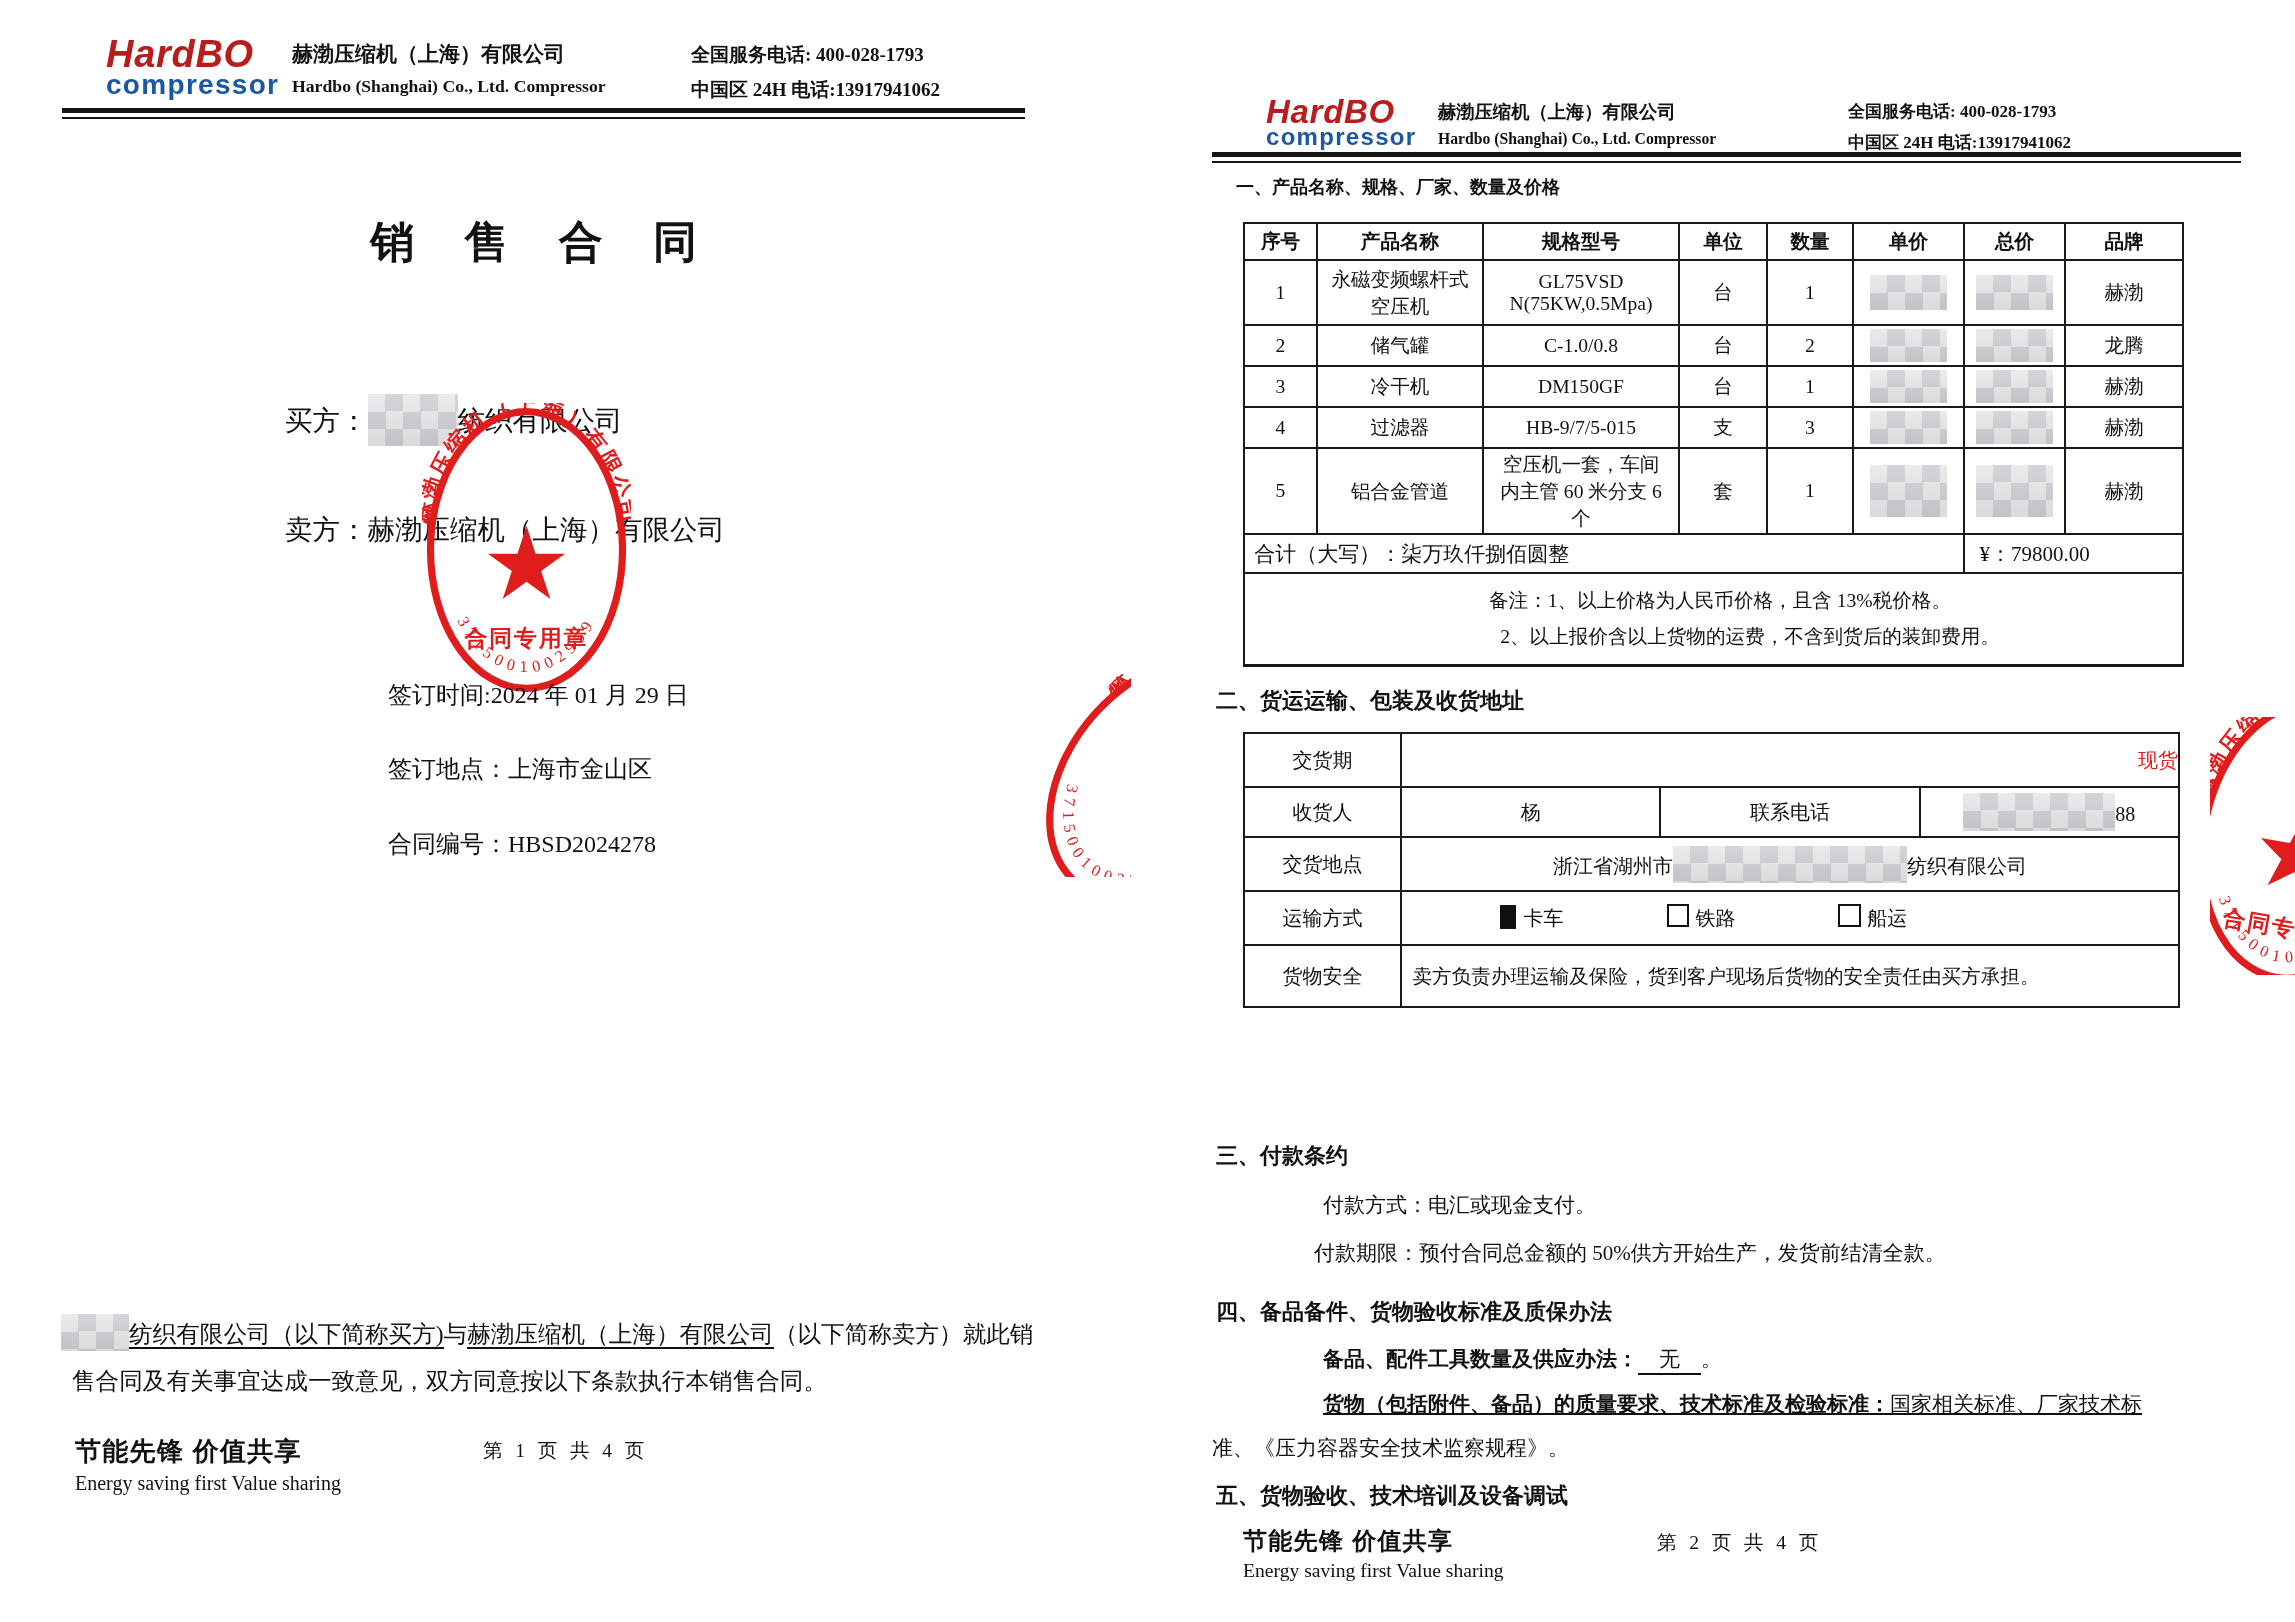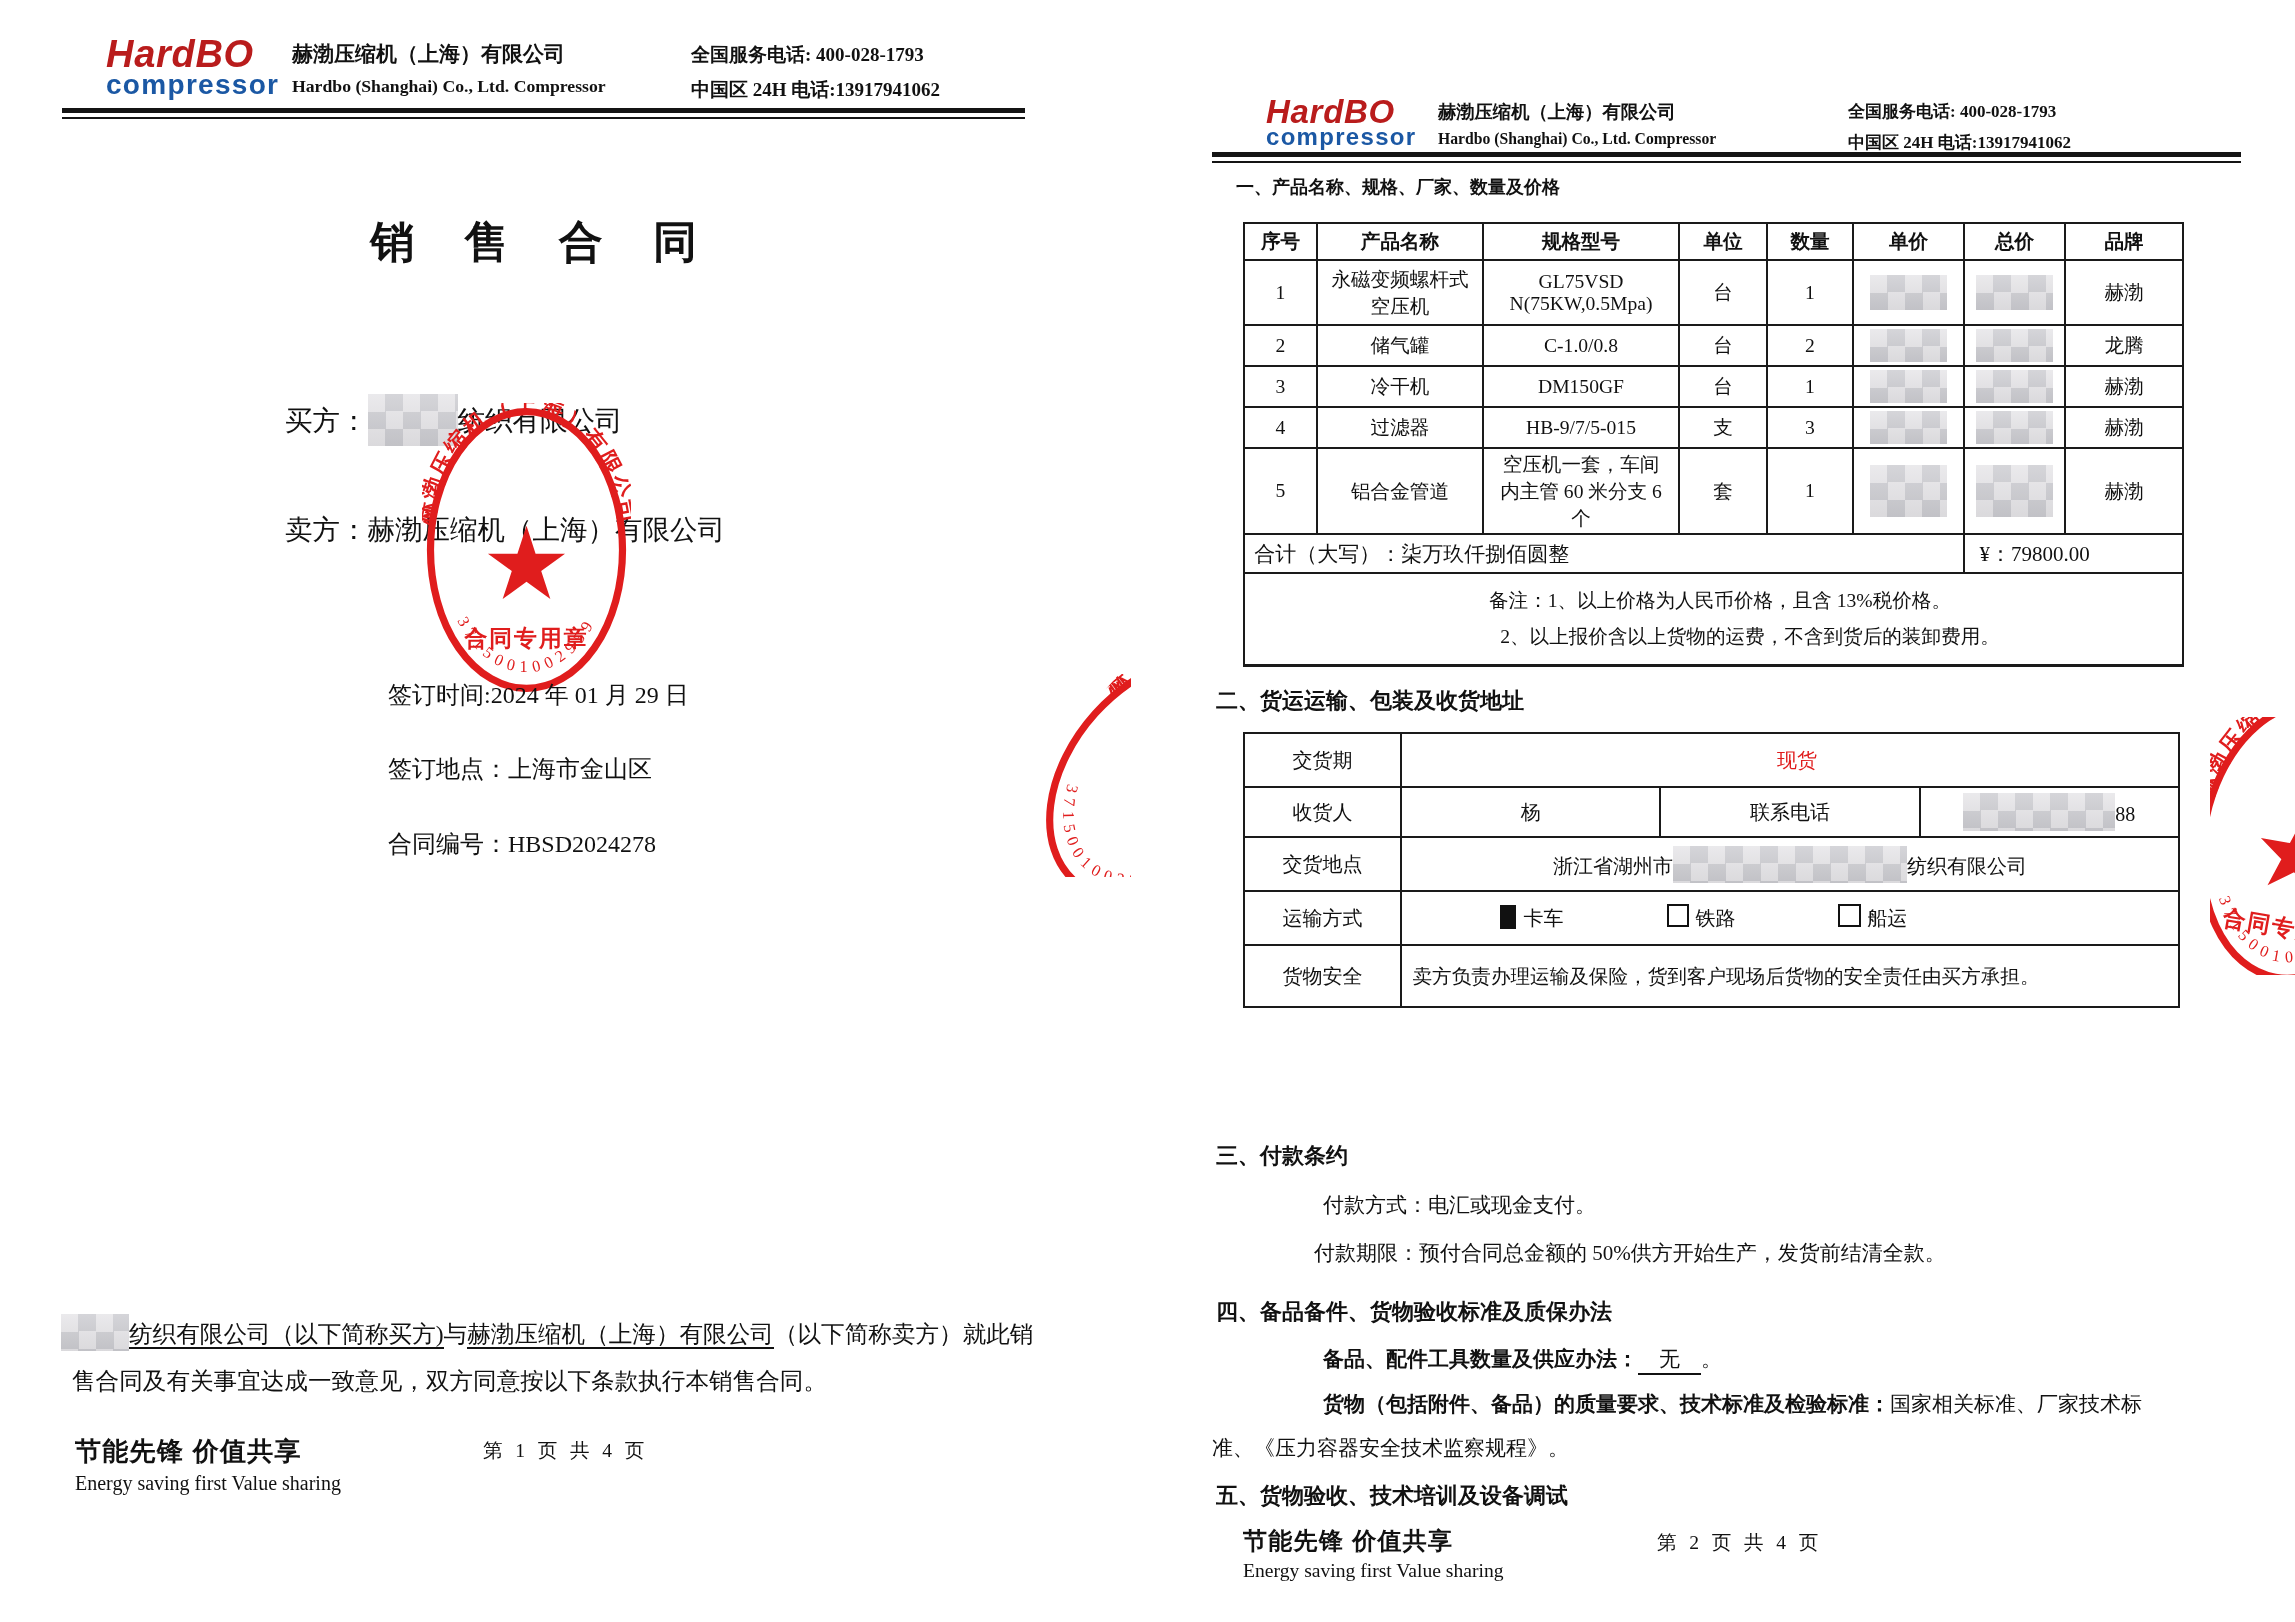--- a/index.html
+++ b/index.html
@@ -217,21 +217,21 @@
       </tr>
     </tbody>
       </table>
 
     <div class="abs b" style="left:71px;top:686px;font-size:22px;">二、货运运输、包装及收货地址</div>
 
     <table class="doc abs" style="left:98px;top:732px;width:937px;font-size:20px;">
       <tbody>
           <tr style="height:54px;">
         <td style="width:155px;">交货期</td>
-        <td colspan="3" class="red" style="text-align:center;padding-left:14px;color:#e01d1d;">现货</td>
+        <td colspan="3" class="red" style="text-align:right;padding-left:14px;color:#e01d1d;">现货</td>
       </tr>
       <tr style="height:50px;">
         <td>收货人</td>
         <td style="width:300px;">杨</td>
         <td style="width:124px;">联系电话</td>
         <td style="width:357px;">
           <span class="mosaic" style="width:152px;height:38px;vertical-align:-10.5px;"></span><span>88</span>
         </td>
       </tr>
       <tr style="height:54px;">
@@ -256,21 +256,21 @@
       </table>
 
     <div class="abs b" style="left:71px;top:1141px;font-size:22px;">三、付款条约</div>
     <div class="abs" style="left:178px;top:1191px;font-size:21px;">付款方式：电汇或现金支付。</div>
     <div class="abs" style="left:169px;top:1239px;font-size:21px;">付款期限：预付合同总金额的 50%供方开始生产，发货前结清全款。</div>
 
     <div class="abs b" style="left:71px;top:1297px;font-size:22px;">四、备品备件、货物验收标准及质保办法</div>
     <div class="abs" style="left:178px;top:1345px;font-size:21px;">
       <span class="b">备品、配件工具数量及供应办法：</span><span class="uline">无</span><span>。</span>
     </div>
-    <div class="abs" style="left:178px;top:1390px;font-size:21px;white-space:nowrap;">
+    <div class="abs" style="left:178px;top:1390px;font-size:21px;white-space:nowrap;text-decoration:underline;">
       <span class="b">货物（包括附件、备品）的质量要求、技术标准及检验标准：</span><span>国家相关标准、厂家技术标</span>
     </div>
     <div class="abs" style="left:67px;top:1434px;font-size:21px;">准、《压力容器安全技术监察规程》。</div>
 
     <div class="abs b" style="left:71px;top:1481px;font-size:22px;">五、货物验收、技术培训及设备调试</div>
 
     <div class="abs b" style="left:98px;top:1525px;font-size:24px;letter-spacing:1.3px;font-family:'Liberation Sans','DejaVu Sans',sans-serif;">节能先锋 价值共享</div>
     <div class="abs" style="left:98px;top:1560px;font-size:19.6px;">Energy saving first Value sharing</div>
     <div class="abs" style="left:512px;top:1529px;font-size:19.6px;letter-spacing:3.9px;">第 2 页 共 4 页</div>
   </div>

